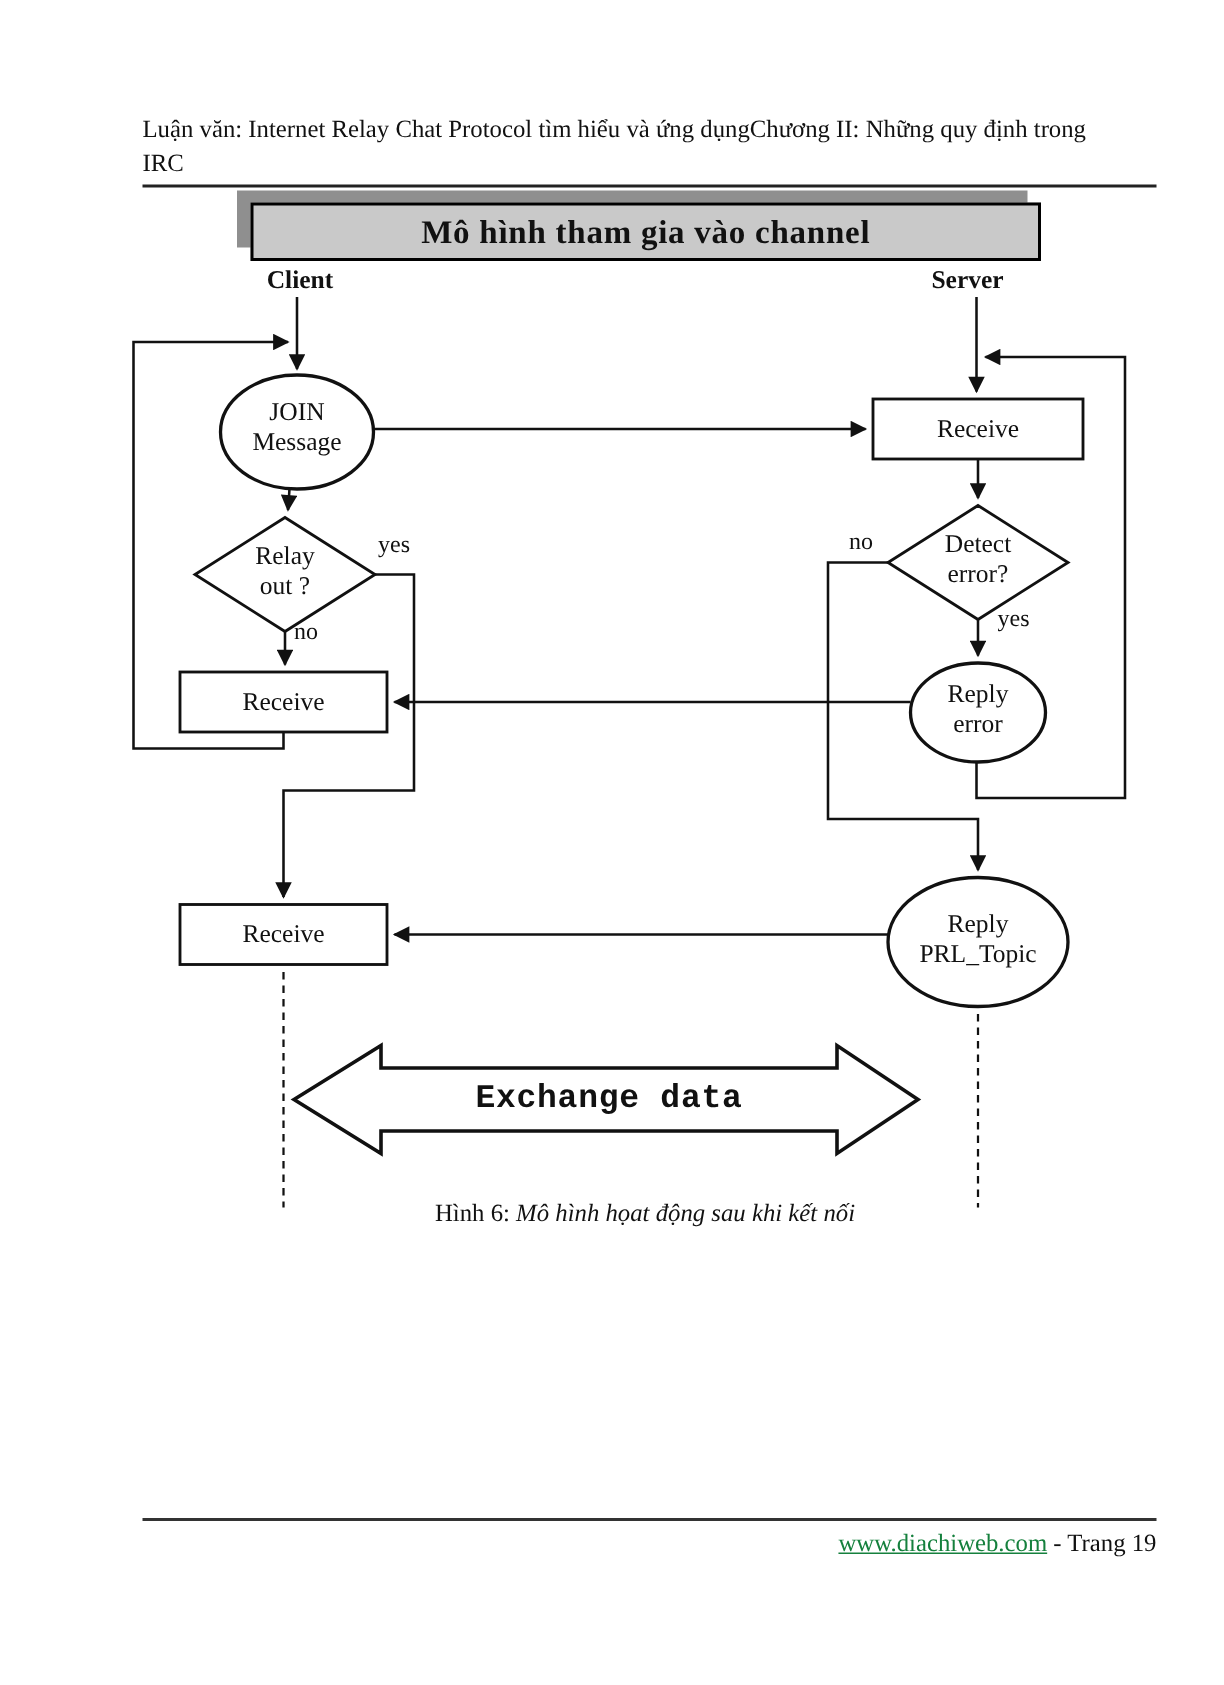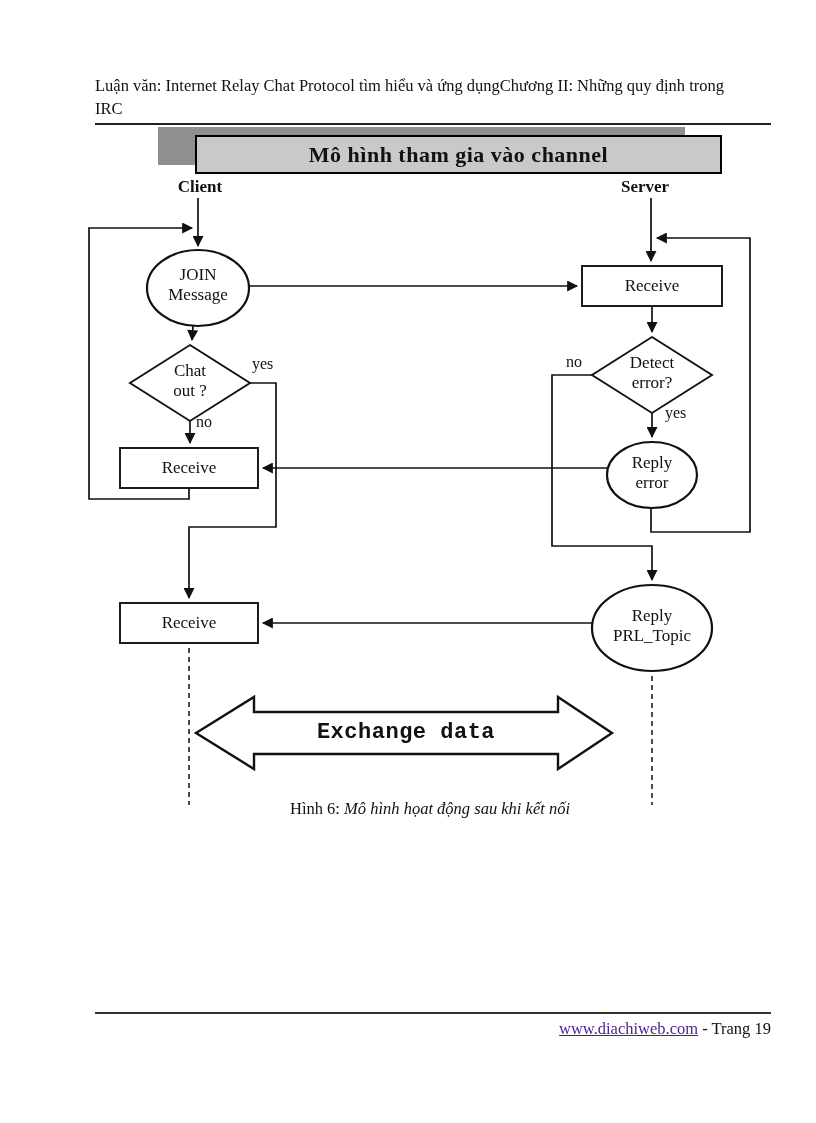--- a/index.html
+++ b/index.html
@@ -8,35 +8,35 @@
     font-family:"Liberation Serif","DejaVu Serif",serif;color:#111;overflow:hidden;padding-left:18px;
   }
   .abs{position:absolute;}
   
   .header{left:95px;top:74px;width:676px;font-size:16.5px;line-height:23px;
           border-bottom:2px solid #222;padding-bottom:3px;}
   
   .banner-shadow{left:158px;top:127px;width:527px;height:38px;background:#8f8f8f;}
   .banner{left:167px;top:135px;width:523px;height:35px;background:#c9c9c9;
           border:2px solid #000;display:flex;align-items:center;justify-content:center;
-          font-weight:bold;font-size:22px;letter-spacing:.5px;margin-left:28px;}
+          font-weight:bold;font-size:22px;letter-spacing:.5px;}
   
   .col-label{width:90px;text-align:center;font-weight:bold;font-size:17px;}
   
   .node-label{display:flex;flex-direction:column;align-items:center;justify-content:center;
               text-align:center;font-size:17px;line-height:20px;}
   .edge-label{font-size:16px;}
   .exchange-label{left:254px;top:711px;width:304px;height:43px;display:flex;align-items:center;
                   justify-content:center;font-weight:bold;font-size:22px;letter-spacing:.5px;font-family:Liberation Mono, monospace;}
   .caption{left:22px;top:799px;width:816px;text-align:center;font-size:16.5px;}
   .caption .ital{font-style:italic;margin-top:34px;}
   
   .footer-rule{left:95px;top:1012px;width:676px;border-top:2px solid #333;}
   .footer{left:95px;top:1019px;width:676px;text-align:right;font-size:16.5px;}
-  .footer a{color:#4c1d95;text-decoration:underline;}
+  .footer a{color:#15803d;text-decoration:underline;}
   svg{position:absolute;left:0;top:0;}
 </style>
 </head>
 <body>
 
 <div class="page">
 
   <div class="abs header">
     <div>Luận văn: Internet Relay Chat Protocol tìm hiểu và ứng dụngChương II: Những quy định trong</div>
     <div>IRC</div>
@@ -95,21 +95,21 @@
   <div class="abs col-label" style="left:600px;top:177px;">Server</div>
 
   <div class="abs node-label" style="left:148px;top:265px;width:100px;">
     <span style="font-weight:normal;">JOIN</span>
     <span>Message</span>
   </div>
 
   <div class="abs node-label" style="left:582px;top:266px;width:140px;height:40px;">Receive</div>
 
   <div class="abs node-label" style="left:130px;top:361px;width:120px;">
-    <span>Chat</span>
+    <span>Relay</span>
     <span>out ?</span>
   </div>
 
   <div class="abs node-label" style="left:592px;top:353px;width:120px;">
     <span>Detect</span>
     <span>error?</span>
   </div>
 
   <div class="abs node-label" style="left:607px;top:453px;width:90px;">
     <span>Reply</span>

